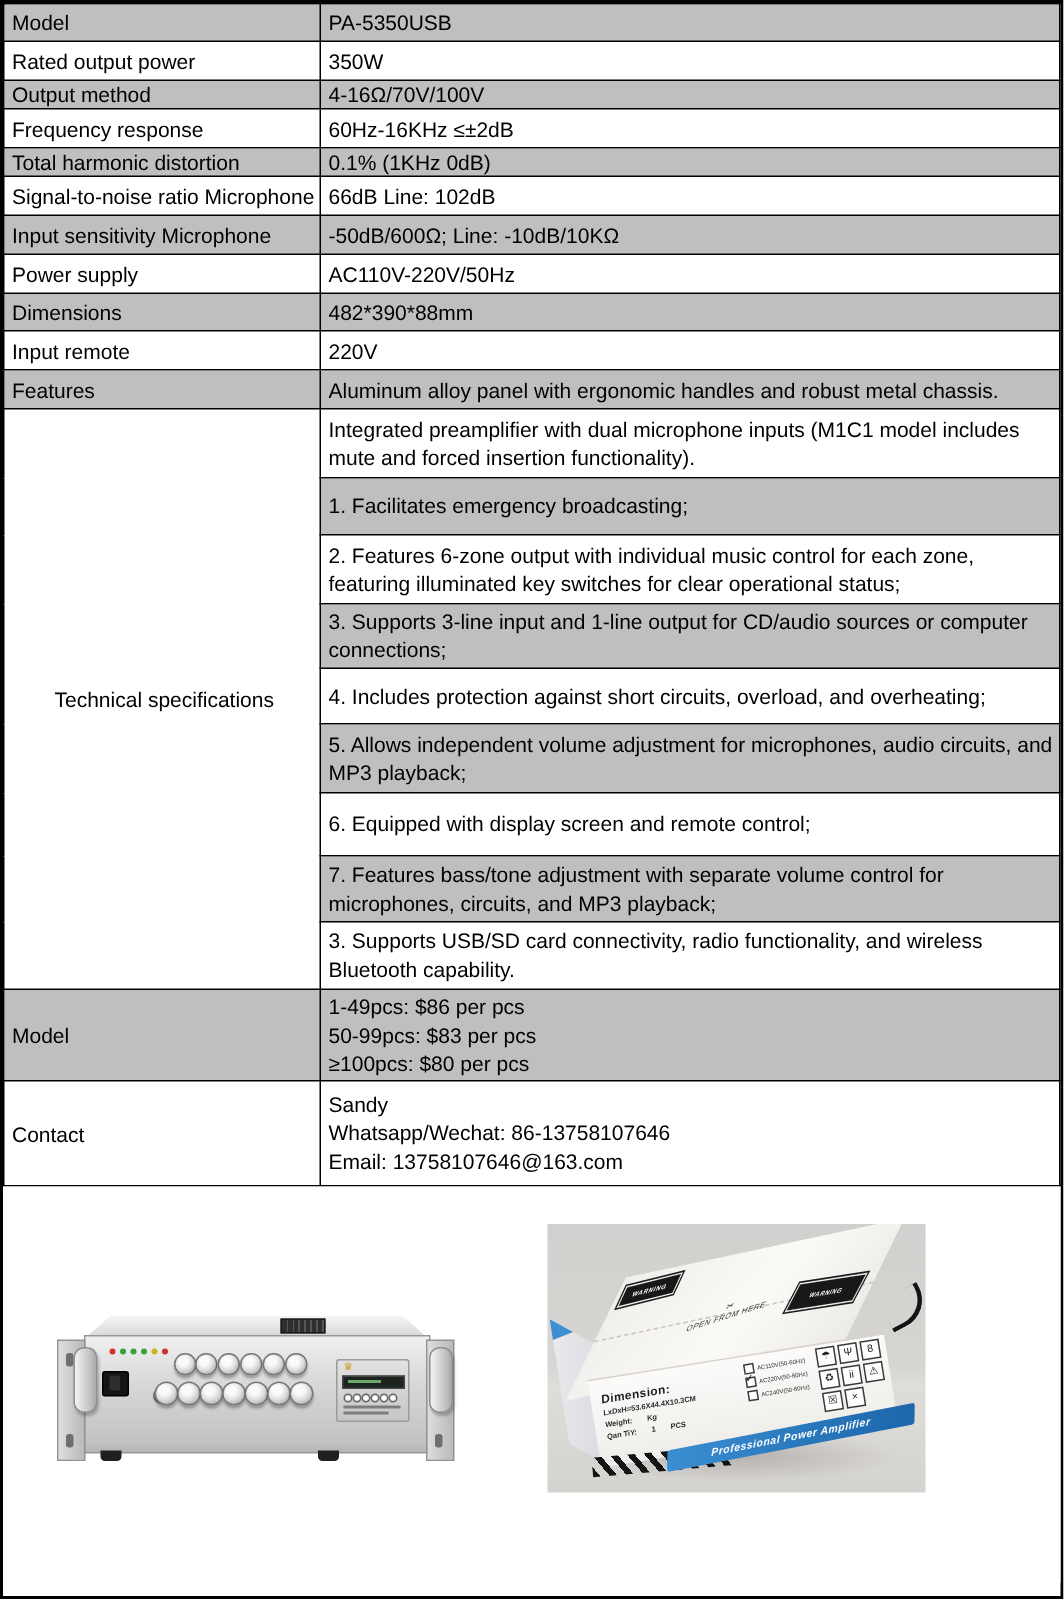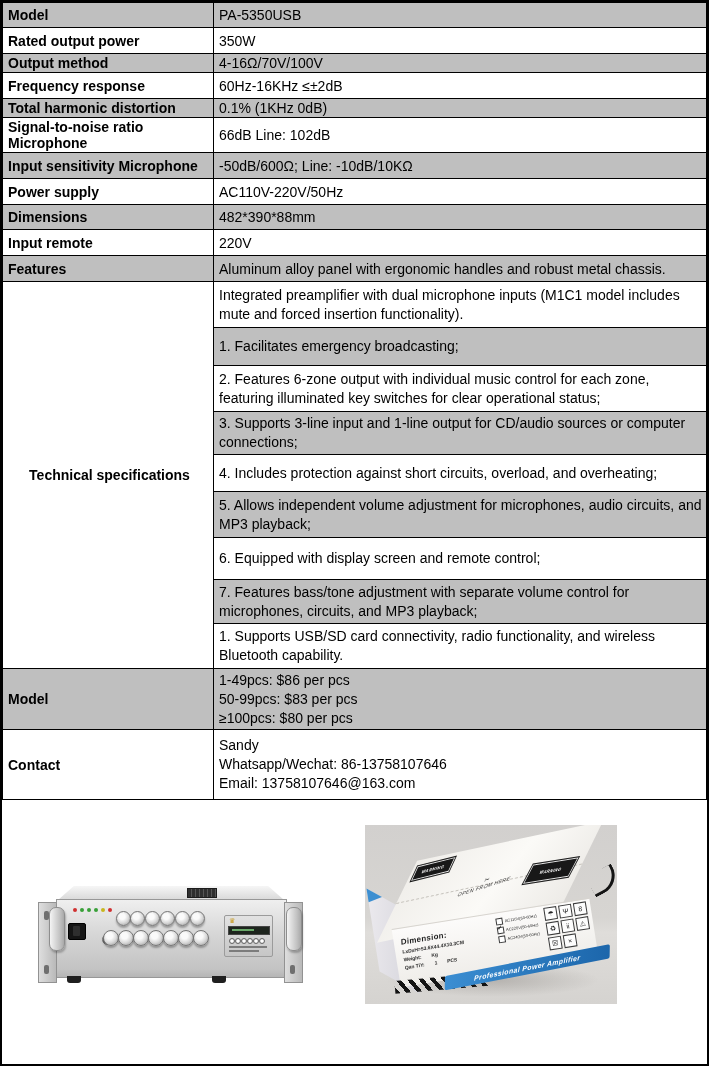--- a/index.html
+++ b/index.html
@@ -10,21 +10,21 @@
   }
   
   table.spec{border-collapse:collapse;table-layout:fixed;width:705px;}
   table.spec td{
     border:1px solid #000;font-size:14px;vertical-align:middle;
     padding:1px 2px 1px 5px;overflow:hidden;
   }
   table.spec col.c1{width:211px;}
   tr.g td{background:#bfbfbf;}
   tr.w td{background:#ffffff;}
-  td.lbl{padding-left:5px;font-weight:bold;}
+  td.lbl{padding-left:5px;}
   td.tech-lbl{background:#fff !important;text-align:center;padding-left:2px;}
   td.val.wrap{line-height:19px;}
   td.val .ln{line-height:19px;}
   
   .photos{position:relative;width:705px;height:264px;background:#fff;}
   
   .amp{position:absolute;left:36px;top:86px;width:265px;height:102px;}
   .amp-topface{position:absolute;left:20px;top:0;width:226px;height:14px;
     background:linear-gradient(#f6f6f6,#d8d8d8);
     clip-path:polygon(7% 0,93% 0,100% 100%,0 100%);}
@@ -188,21 +188,21 @@
       <tr class="g" style="height:46px">
         <td class="val wrap">5. Allows independent volume adjustment for microphones, audio circuits, and MP3 playback;</td>
       </tr>
       <tr class="w" style="height:42px">
         <td class="val wrap">6. Equipped with display screen and remote control;</td>
       </tr>
       <tr class="g" style="height:44px">
         <td class="val wrap">7. Features bass/tone adjustment with separate volume control for microphones, circuits, and MP3 playback;</td>
       </tr>
       <tr class="w" style="height:45px">
-        <td class="val wrap">1. Supports USB/SD card connectivity, radio functionality, and wireless Bluetooth capability.</td>
+        <td class="val wrap">3. Supports USB/SD card connectivity, radio functionality, and wireless Bluetooth capability.</td>
       </tr>
 
       <tr class="g" style="height:61px">
         <td class="lbl">Model</td>
         <td class="val">
           <div class="ln">1-49pcs: $86 per pcs</div>
           <div class="ln">50-99pcs: $83 per pcs</div>
           <div class="ln">≥100pcs: $80 per pcs</div>
         </td>
       </tr>

